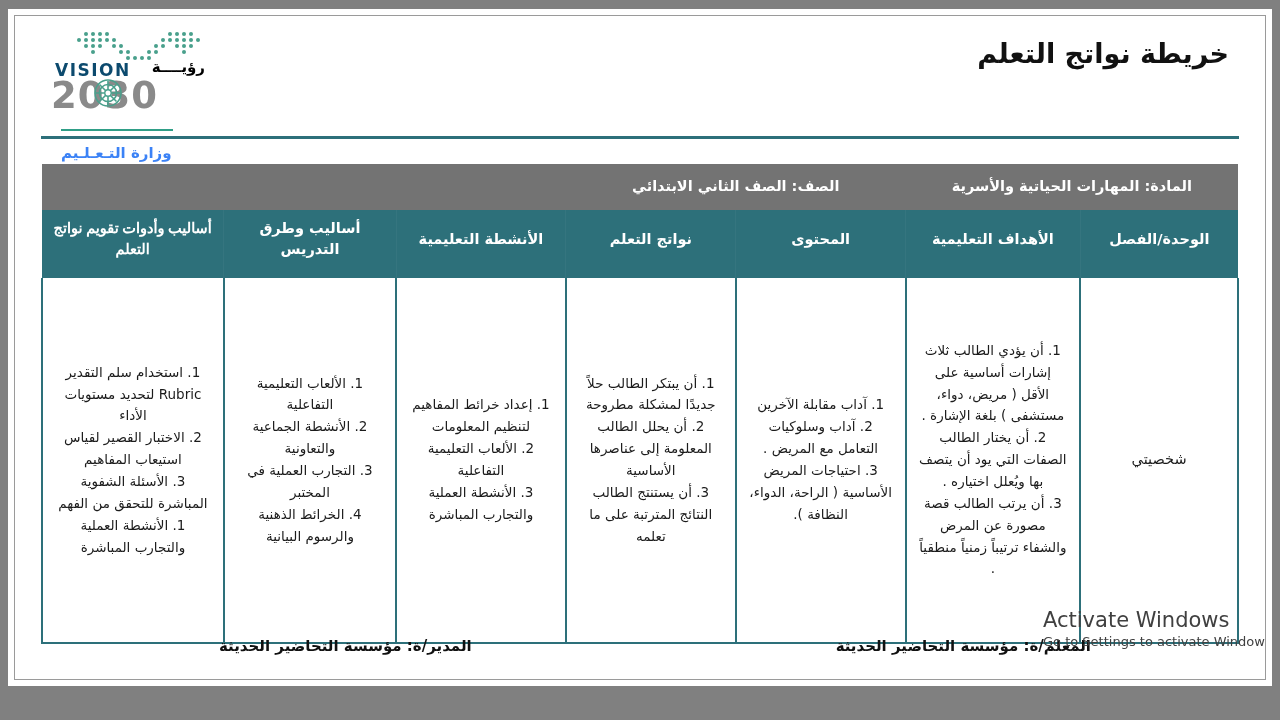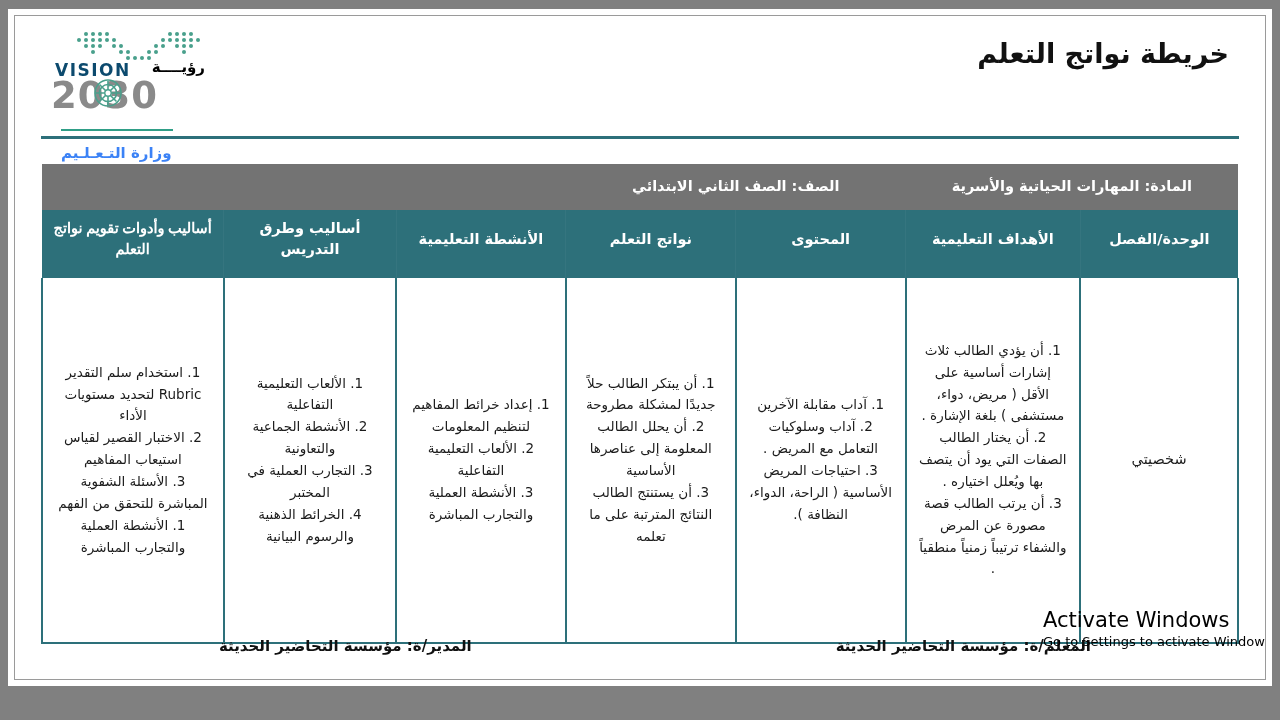--- a/index.html
+++ b/index.html
@@ -226,21 +226,21 @@
   #footer-manager { left: 178px; }
 
   
   #activation-watermark {
     position: absolute;
     right: -8px;
     bottom: 28px;
     width: 230px;
     text-align: left;
     direction: ltr;
-    color: #000000;
+    color: #404040;
     pointer-events: none;
     overflow: hidden;
     white-space: nowrap;
   }
   #activation-title {
     font-size: 21px;
     line-height: 26px;
   }
   #activation-subtitle {
     font-size: 13px;

